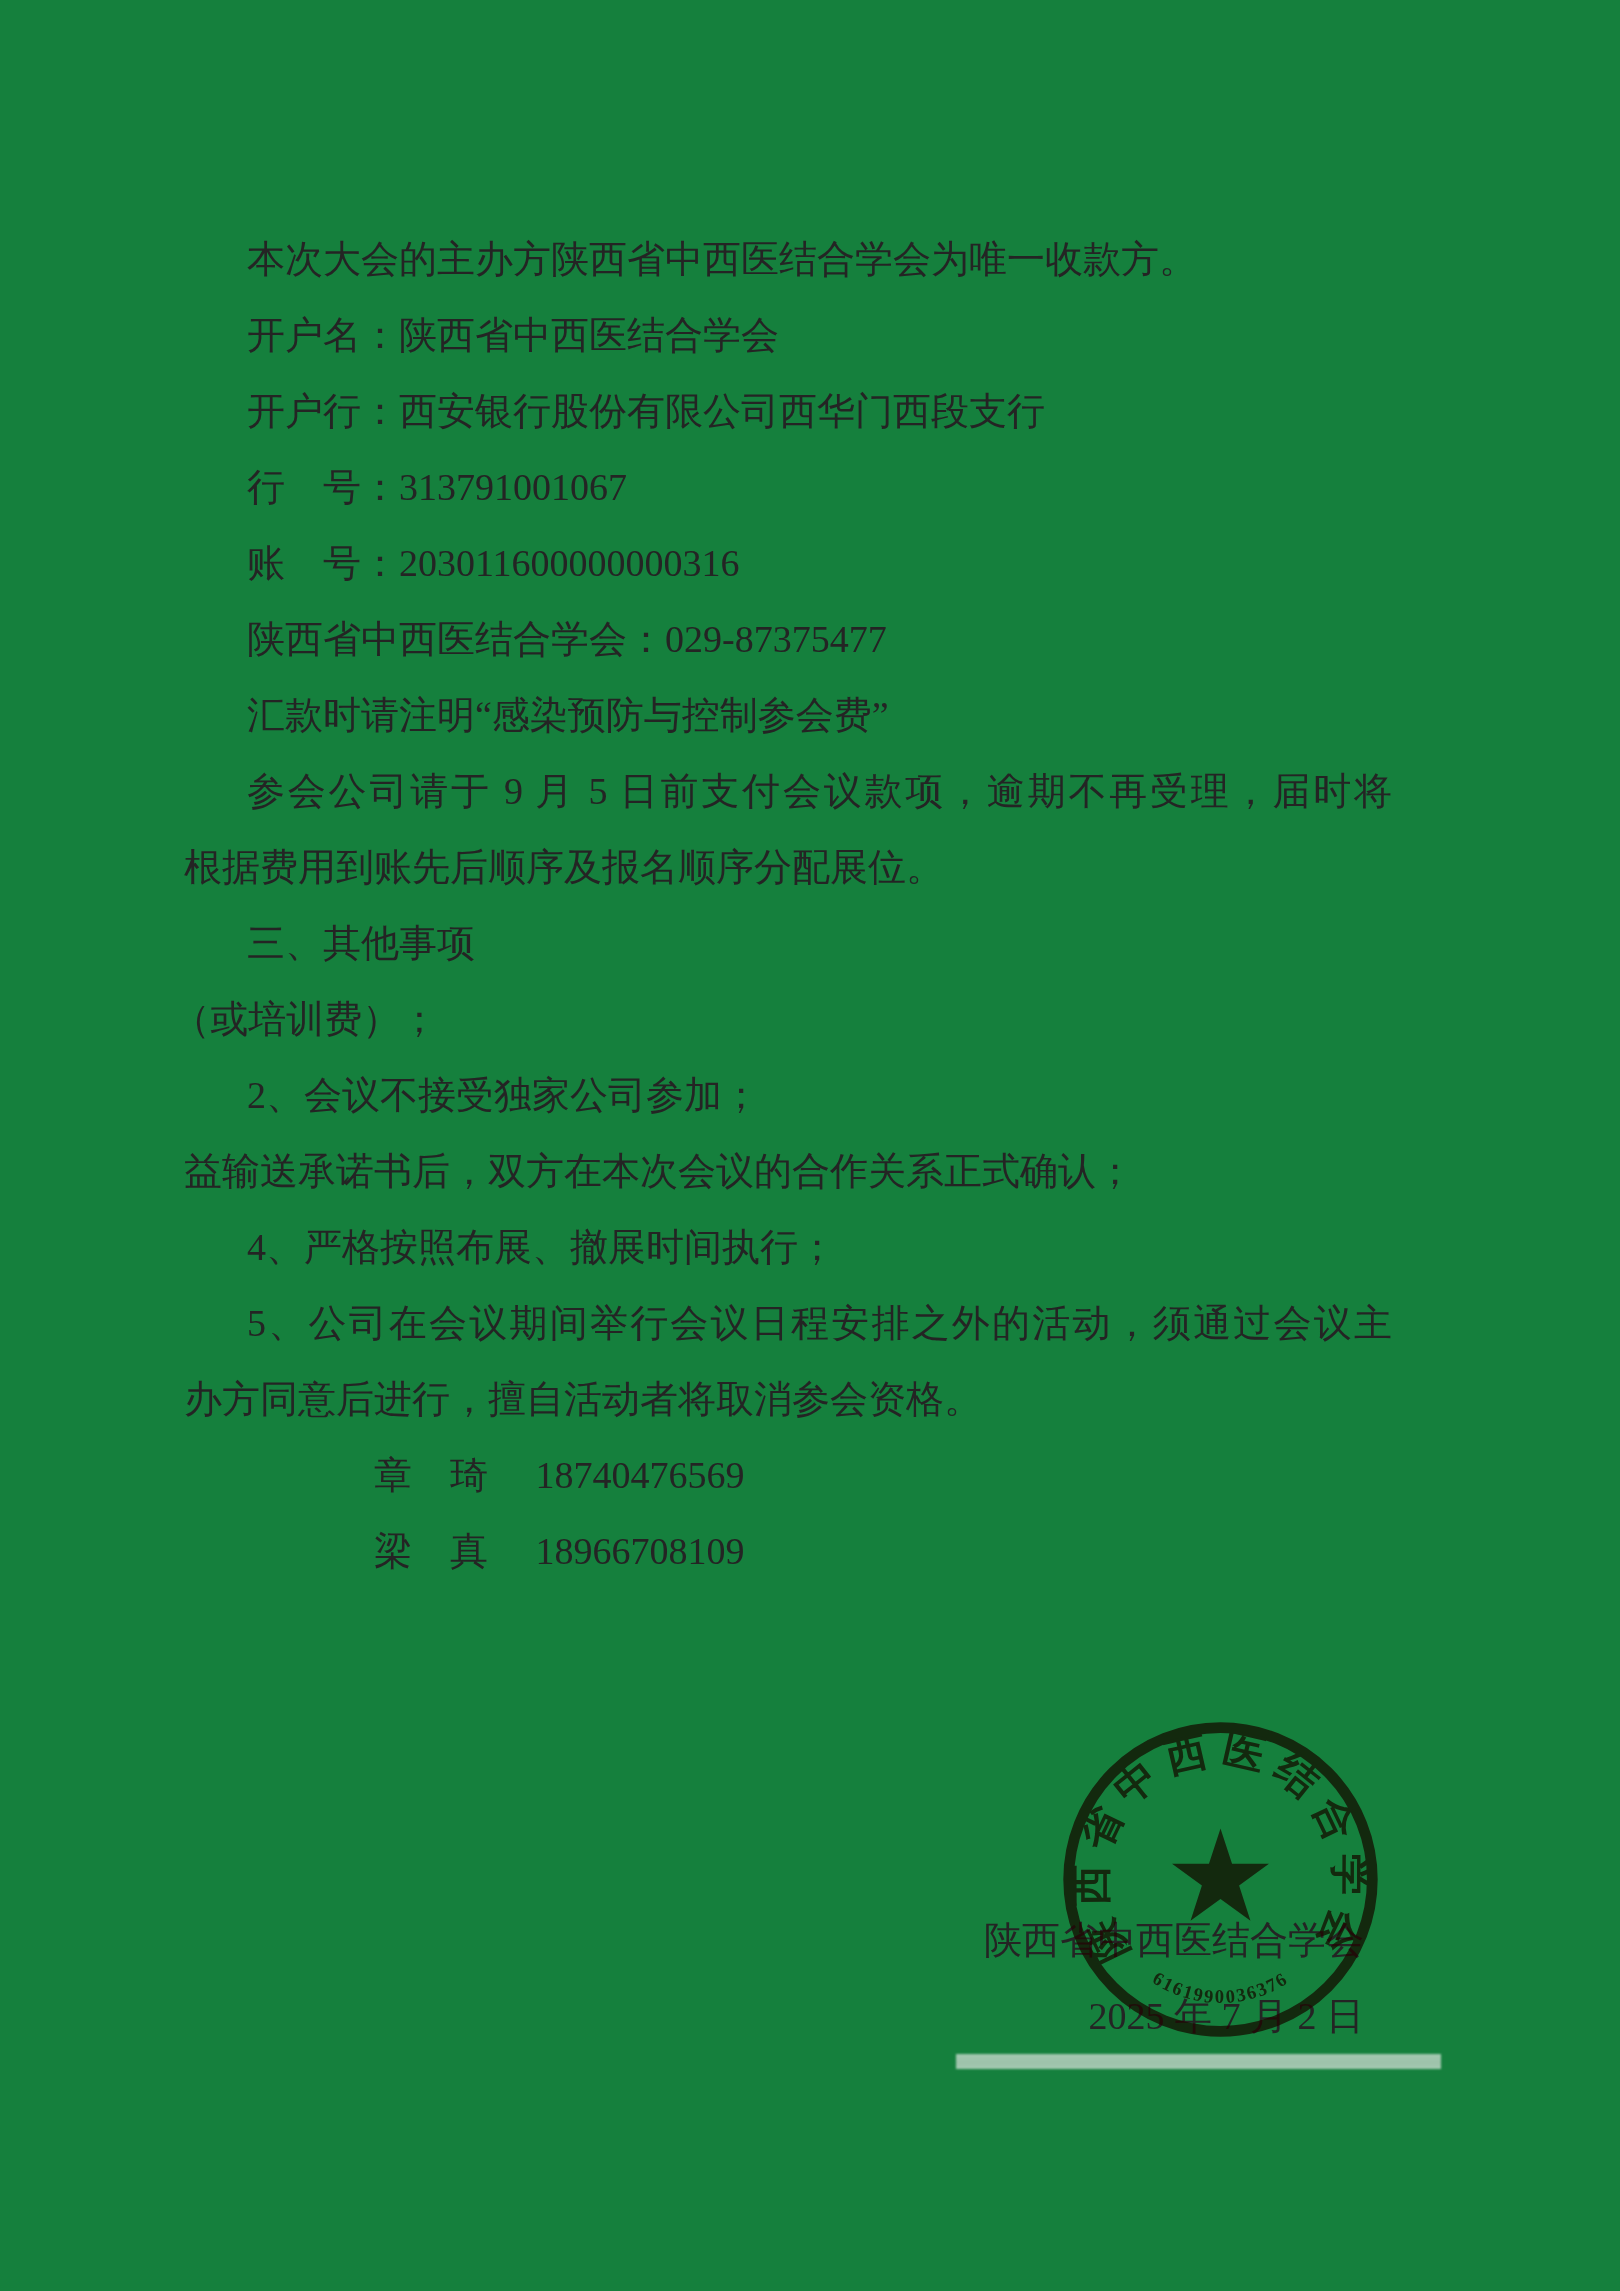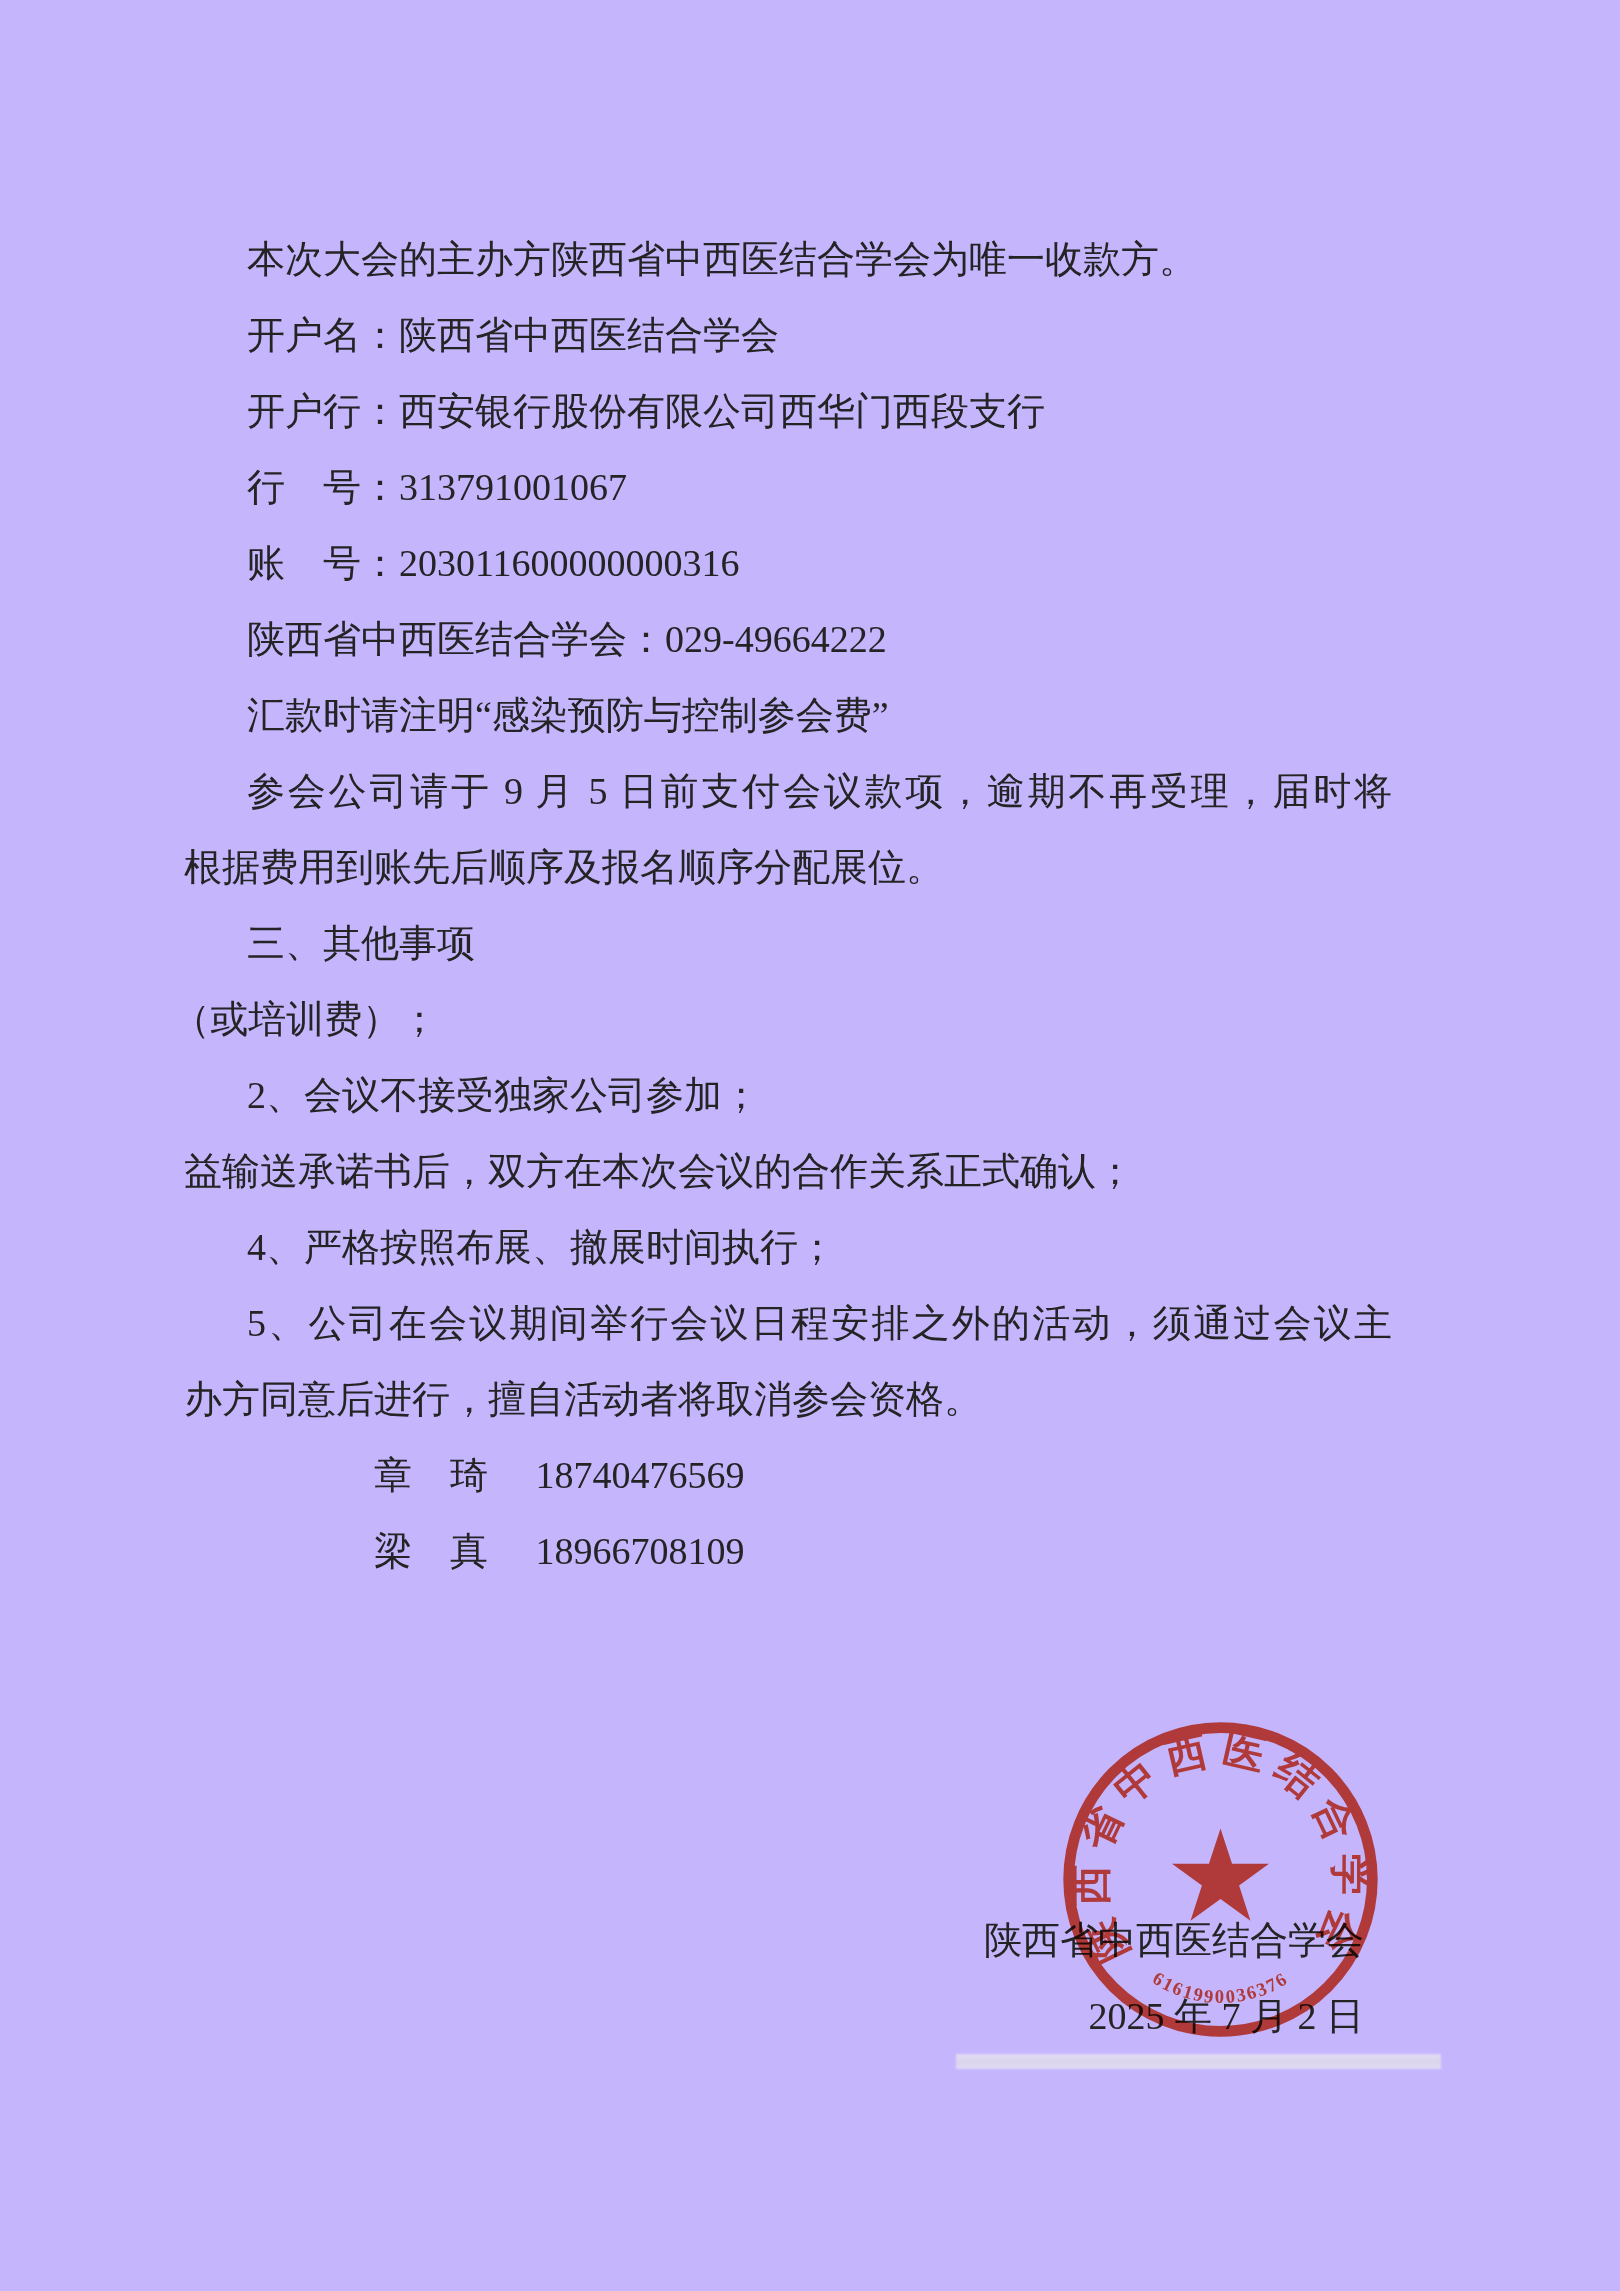--- a/index.html
+++ b/index.html
@@ -1,19 +1,19 @@
 <!DOCTYPE html>
 <html><head>
 <meta charset="utf-8">
 <style>
   html,body{margin:0;padding:0;background:#e8e8e8;}
   .page{
     position:relative;
     width:1620px;height:2292px;
-    background:#c4b5fd;
+    background:#15803d;
     overflow:hidden;
     font-family:"Liberation Serif","DejaVu Serif",serif;
     color:#222;
   }
   .content{
     position:absolute;
     top:221px;left:184px;right:228px;
   }
   .content p{
     margin:0;
@@ -75,21 +75,21 @@
 <body>
 
 <div class="page">
 
   <div class="content">
     <p class="indent">本次大会的主办方陕西省中西医结合学会为唯一收款方。</p>
     <p class="indent">开户名：陕西省中西医结合学会</p>
     <p class="indent">开户行：西安银行股份有限公司西华门西段支行</p>
     <p class="indent">行　号：313791001067</p>
     <p class="indent">账　号：203011600000000316</p>
-    <p class="indent">陕西省中西医结合学会：029-49664222</p>
+    <p class="indent">陕西省中西医结合学会：029-87375477</p>
     <p class="indent">汇款时请注明“感染预防与控制参会费”</p>
     <p class="just">参会公司请于 9 月 5 日前支付会议款项，逾期不再受理，届时将</p>
     <p>根据费用到账先后顺序及报名顺序分配展位。</p>
     <p class="indent">三、其他事项</p>
     <p class="hang">（或培训费）；</p>
     <p class="indent">2、会议不接受独家公司参加；</p>
     <p>益输送承诺书后，双方在本次会议的合作关系正式确认；</p>
     <p class="indent">4、严格按照布展、撤展时间执行；</p>
     <p class="just">5、公司在会议期间举行会议日程安排之外的活动，须通过会议主</p>
     <p>办方同意后进行，擅自活动者将取消参会资格。</p>

